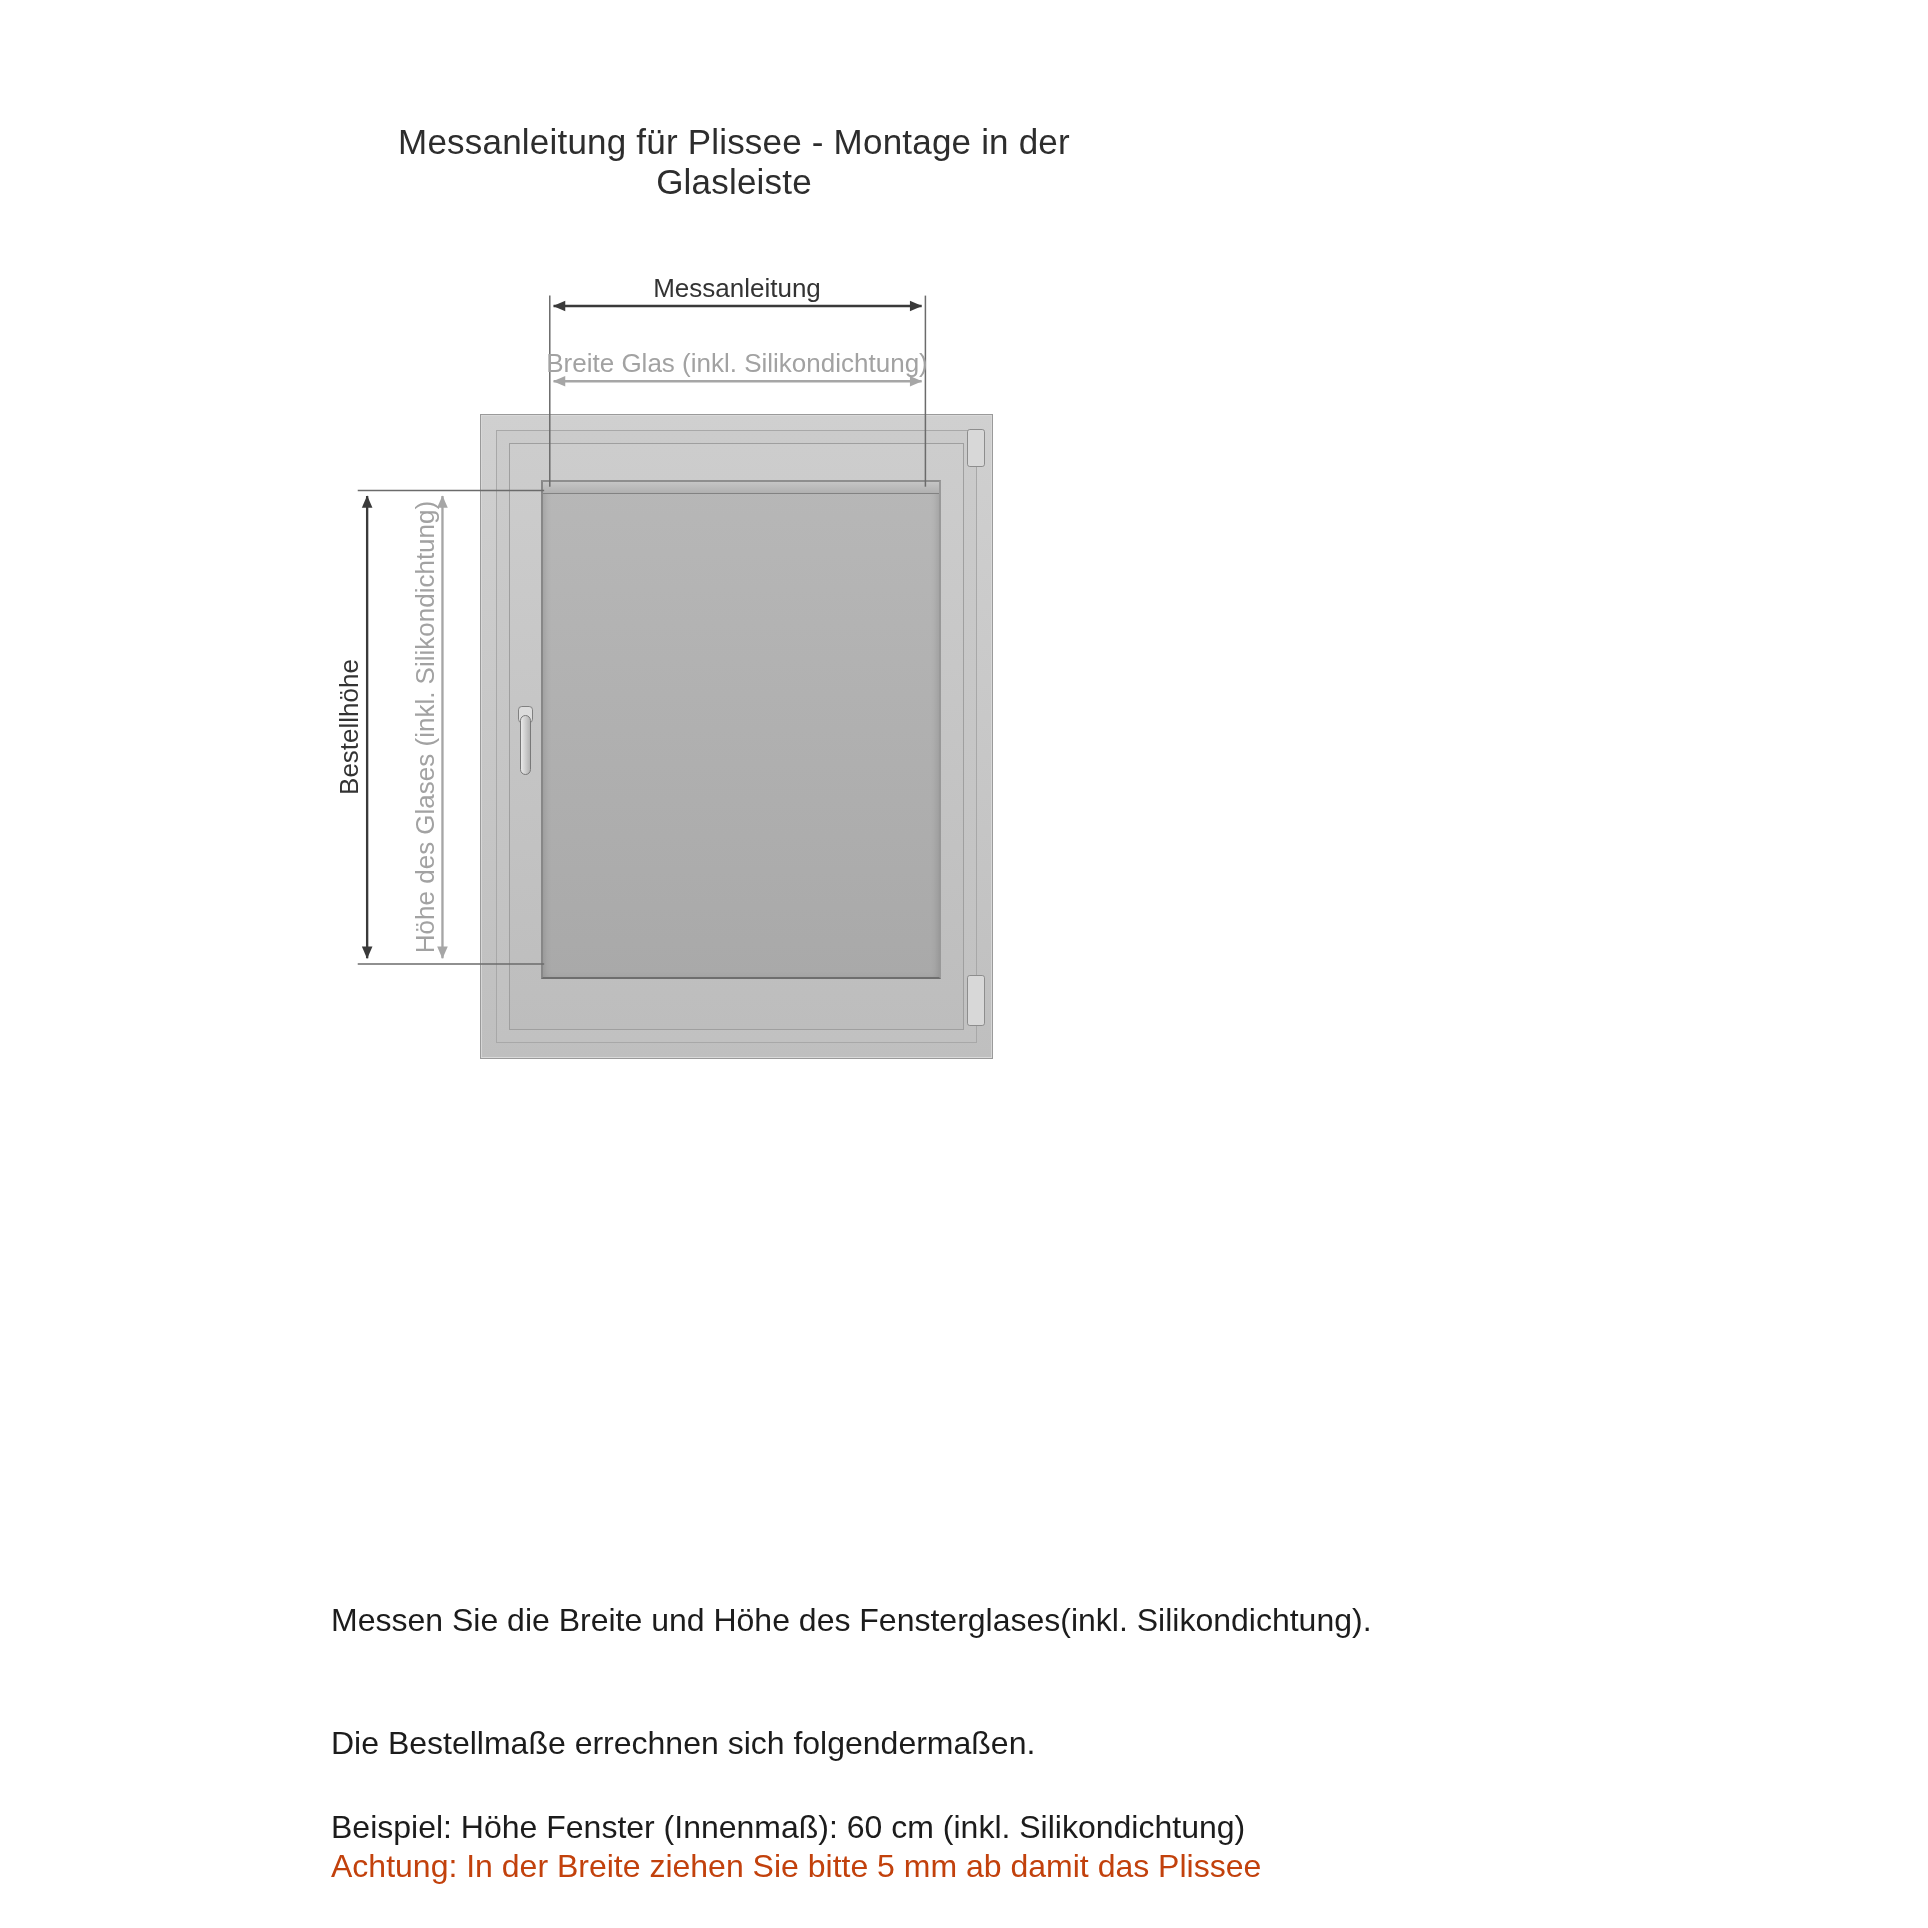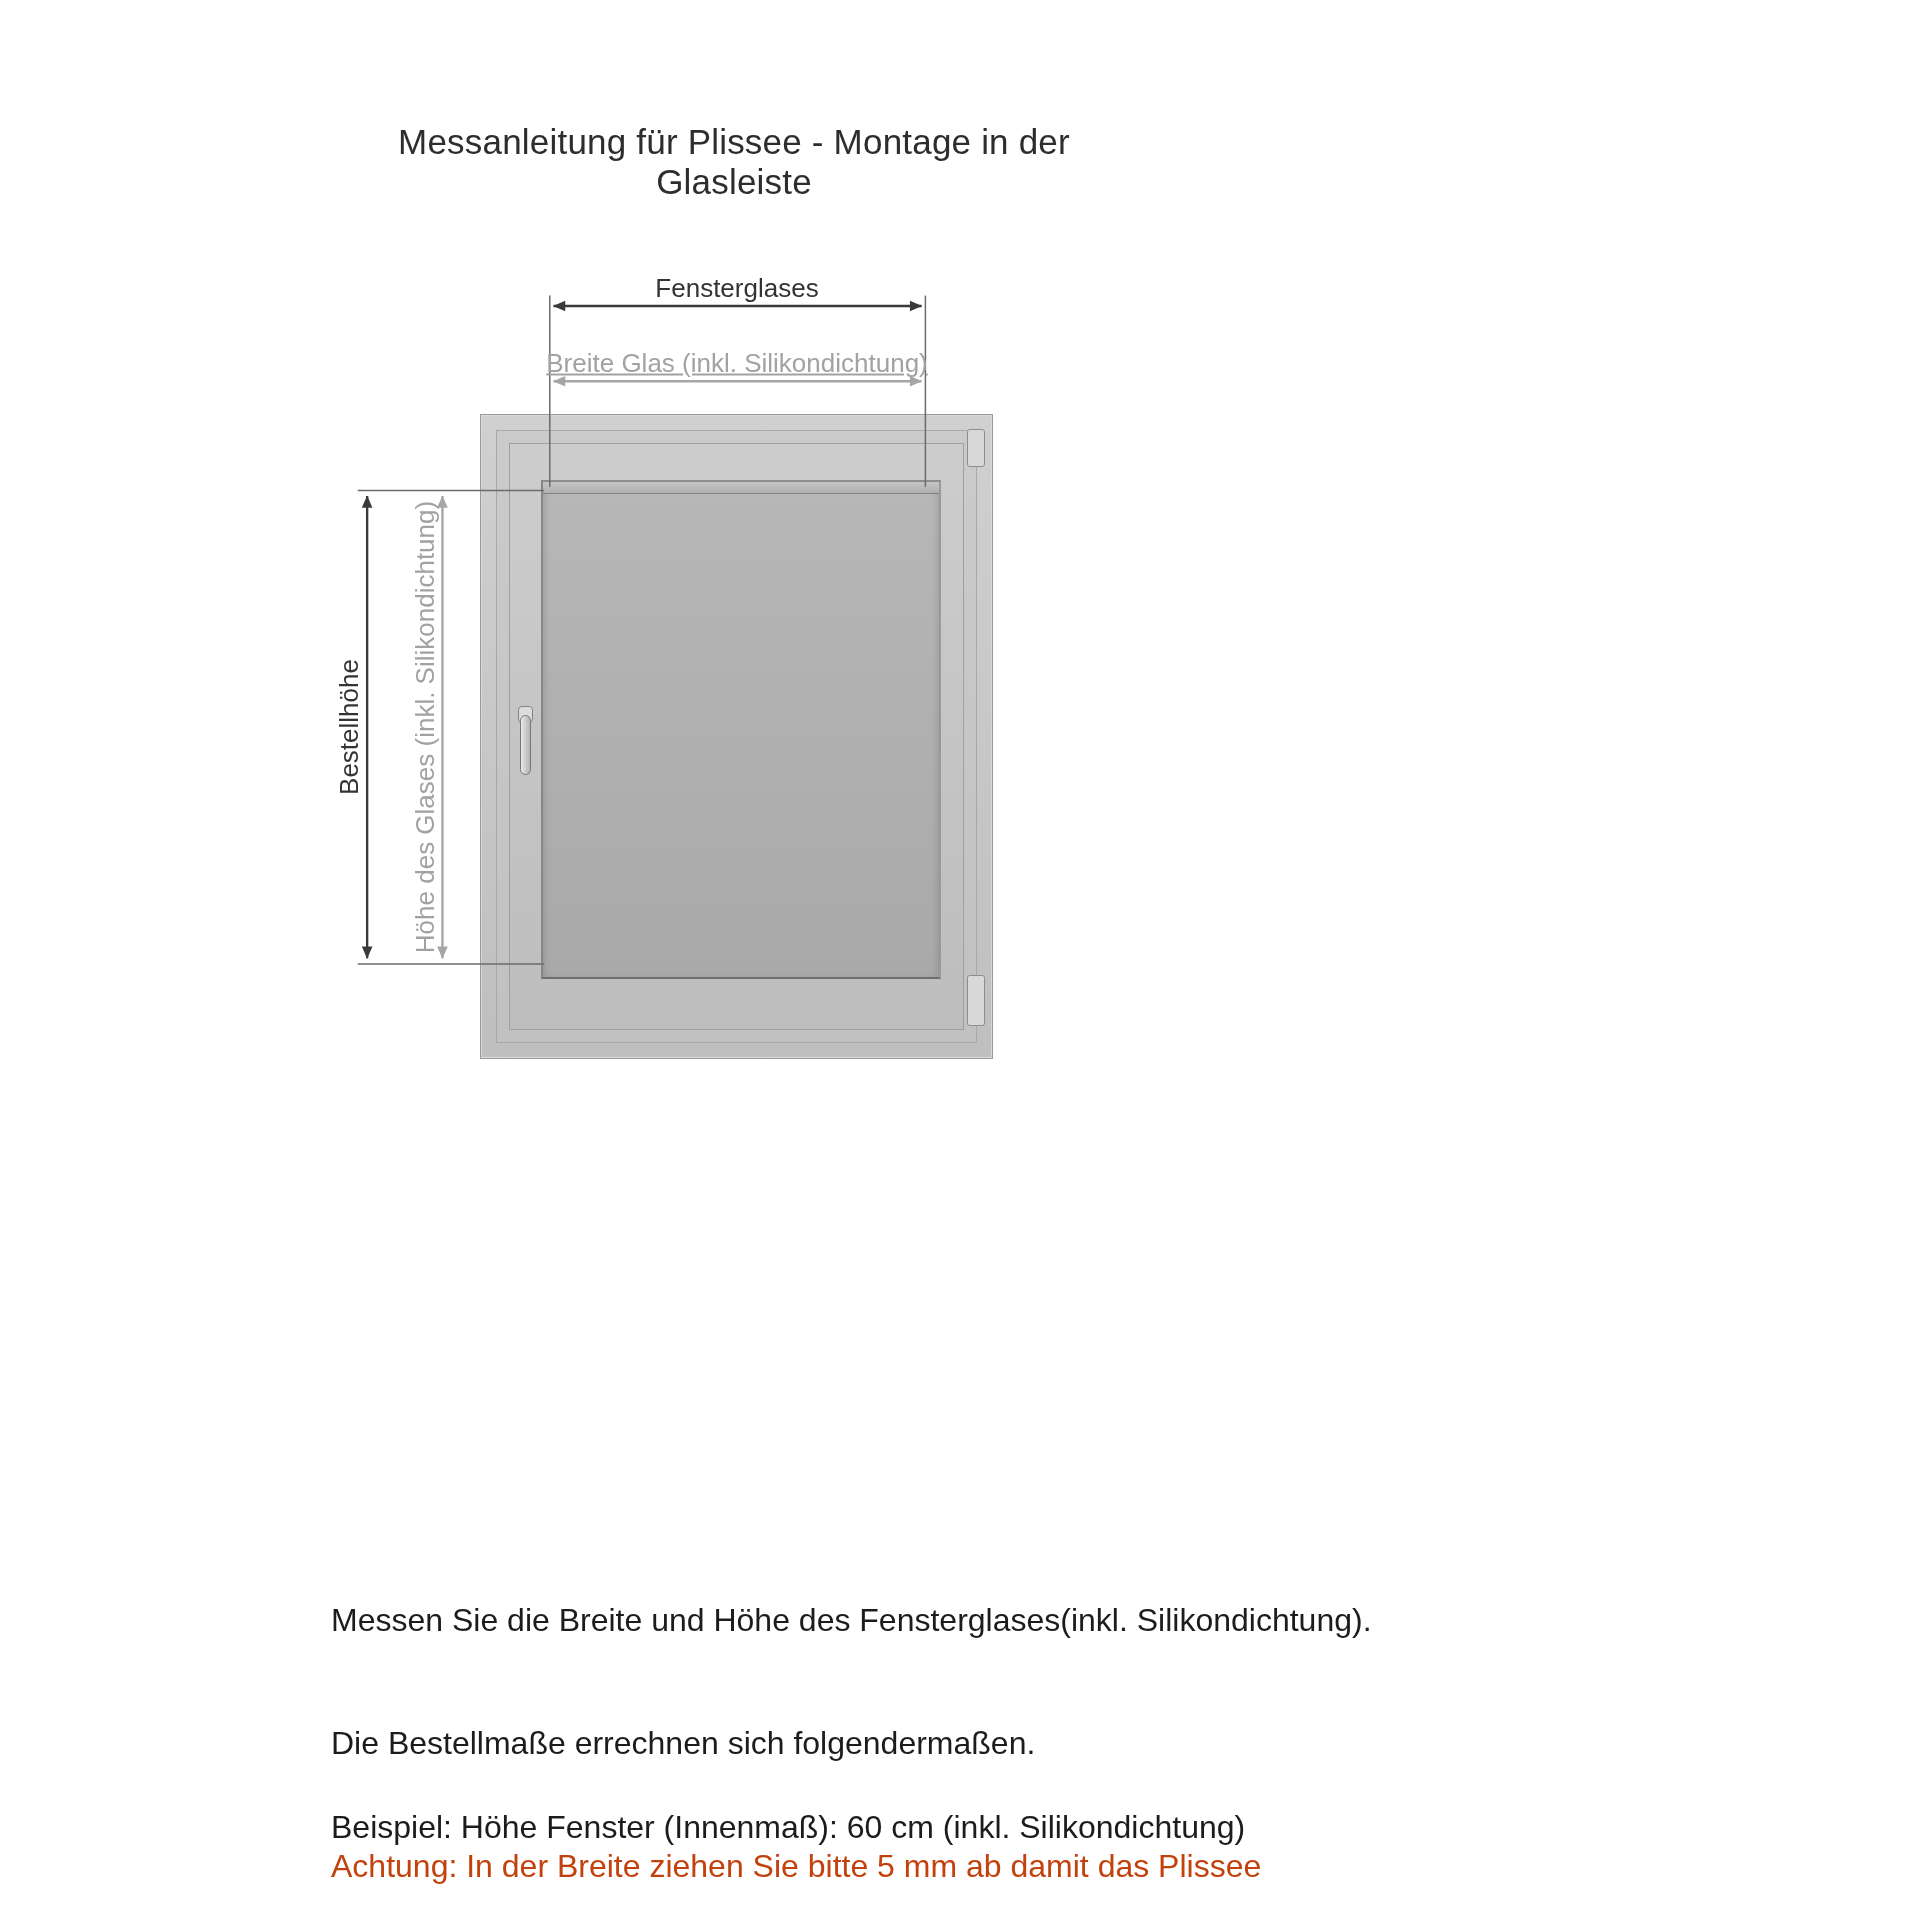--- a/index.html
+++ b/index.html
@@ -88,22 +88,22 @@
 
     <line x1="588" y1="325" x2="979" y2="325" stroke="#3a3a3a" stroke-width="2.5" marker-start="url(#aD)" marker-end="url(#aD)"></line>
 
     <line x1="588" y1="405" x2="979" y2="405" stroke="#a6a6a6" stroke-width="2.5" marker-start="url(#aG)" marker-end="url(#aG)"></line>
 
     <line x1="390" y1="527" x2="390" y2="1018" stroke="#3a3a3a" stroke-width="2.5" marker-start="url(#aD)" marker-end="url(#aD)"></line>
 
     <line x1="470" y1="527" x2="470" y2="1018" stroke="#a6a6a6" stroke-width="2.5" marker-start="url(#aG)" marker-end="url(#aG)"></line>
   </svg>
 
-  <span class="dim-label" style="left:737px; top:288px;">Fensterglases</span>
-  <span class="dim-label gray" style="left:737px; top:363px;text-decoration:underline;">Breite Glas (inkl. Silikondichtung)</span>
+  <span class="dim-label" style="left:737px; top:288px;">Messanleitung</span>
+  <span class="dim-label gray" style="left:737px; top:363px;">Breite Glas (inkl. Silikondichtung)</span>
   <span class="dim-label vert" style="left:349px; top:727px;">Bestellhöhe</span>
   <span class="dim-label vert gray" style="left:425px; top:727px;">Höhe des Glases (inkl. Silikondichtung)</span>
 
   <div class="instr">
     <div>Messen Sie die Breite und Höhe des Fensterglases(inkl. Silikondichtung).</div>
     <div>Die Bestellmaße errechnen sich folgendermaßen.</div>
     <div class="red-text">Achtung: In der Breite ziehen Sie bitte 5 mm ab damit das Plissee</div>
     
   </div>
 

